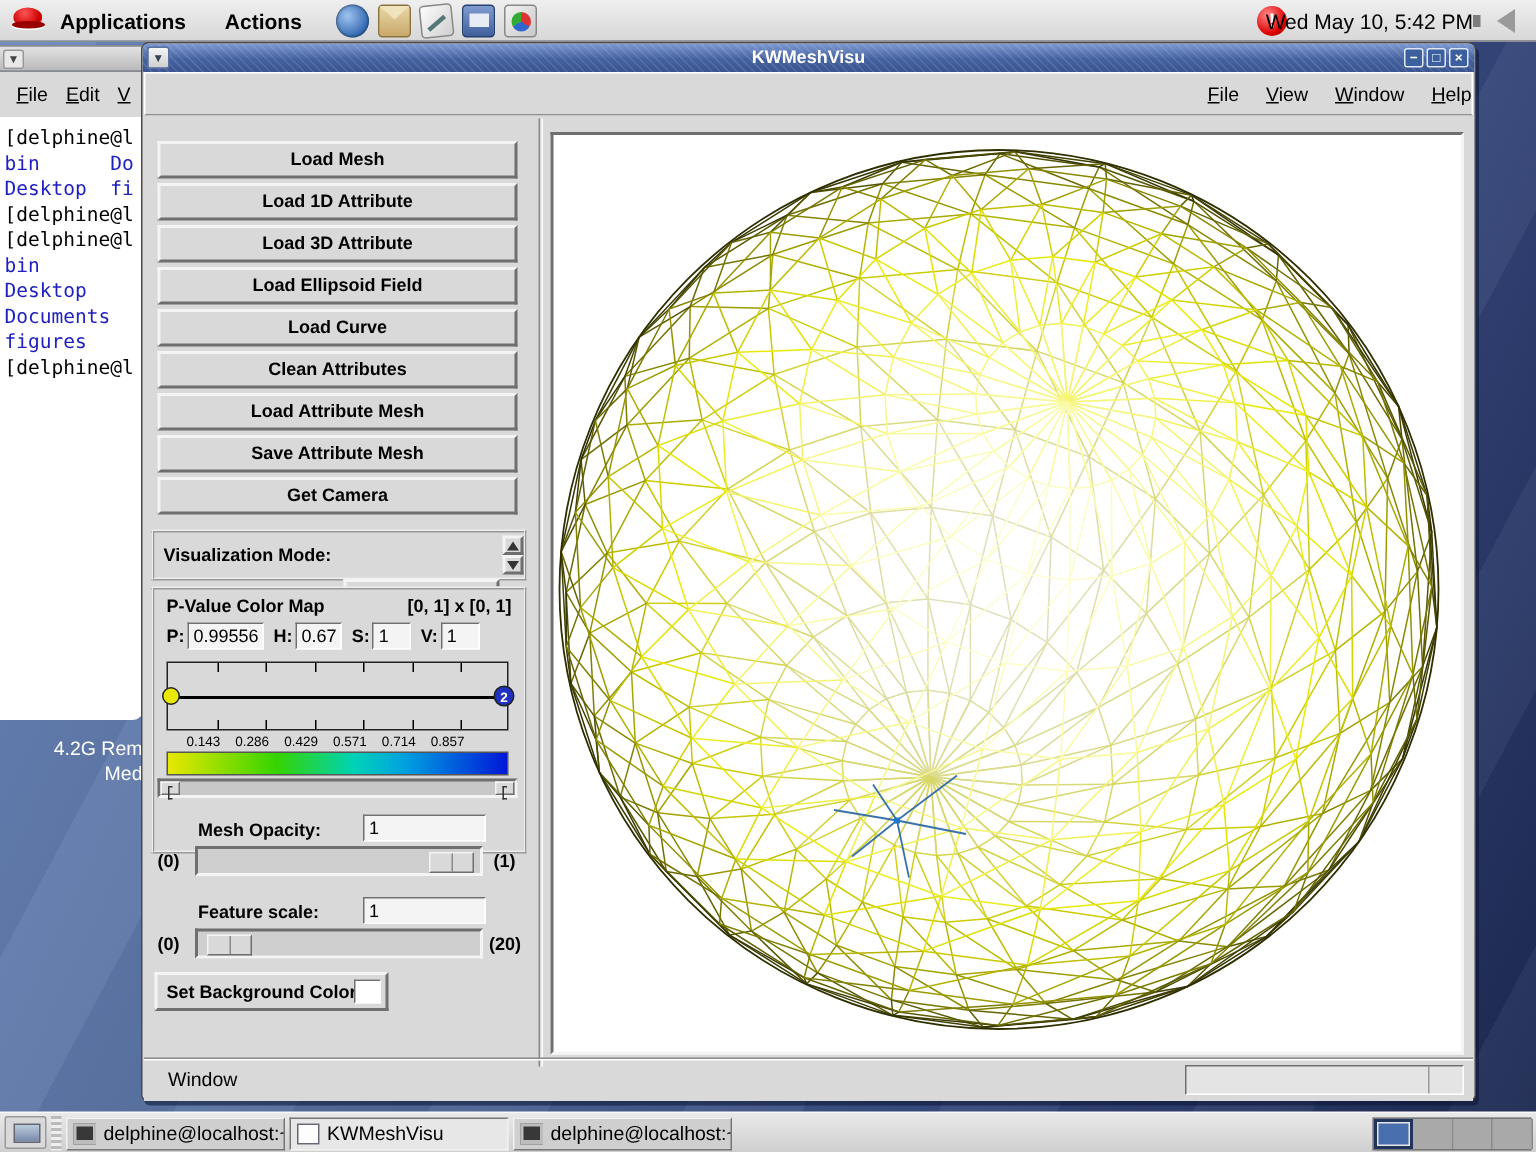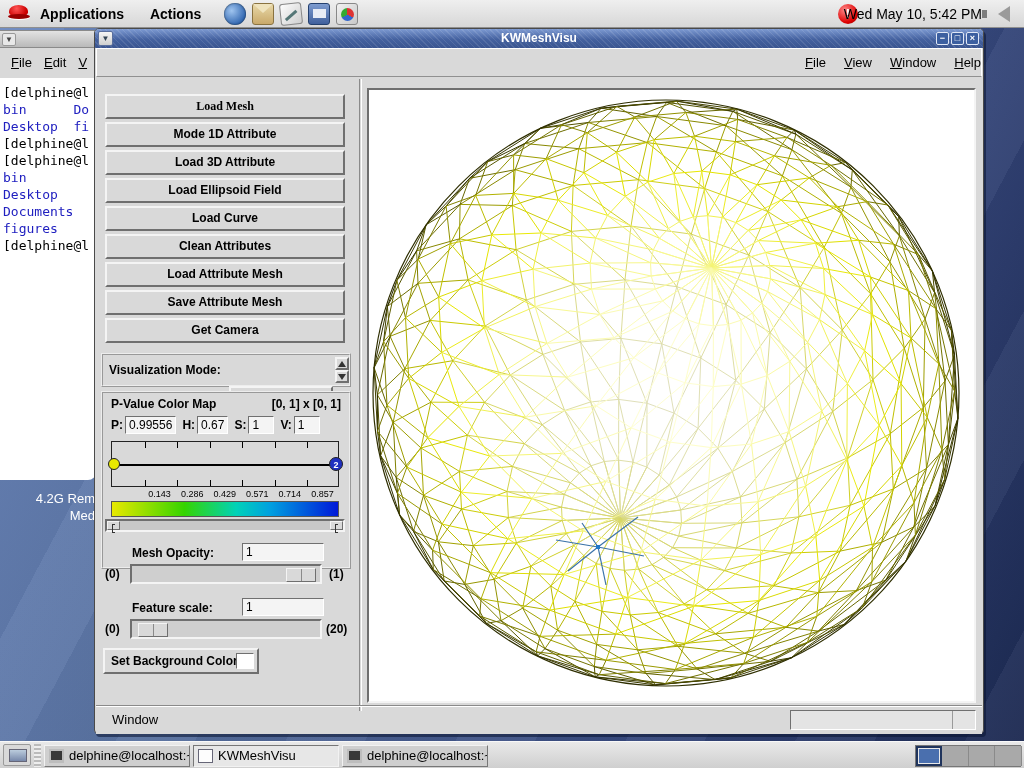--- a/index.html
+++ b/index.html
@@ -140,22 +140,22 @@
     <span>KWMeshVisu</span>
     <div class="abs" id="win-menu-btn">▼</div>
     <div class="abs tb-btn" id="btn-min">−</div>
     <div class="abs tb-btn" id="btn-max">□</div>
     <div class="abs tb-btn" id="btn-close">×</div>
   </div>
   <div class="abs" id="menubar"><span><u>F</u>ile</span><span><u>V</u>iew</span><span><u>W</u>indow</span><span><u>H</u>elp</span></div>
   <div class="abs" id="content">
 
     <div id="btn-stack">
-        <div class="abs tk-btn" style="top: 17px; font-family: Liberation Serif, serif;">Load Mesh</div>
-        <div class="abs tk-btn" style="top: 45px;">Mode 1D Attribute</div>
+        <div class="abs tk-btn" style="top: 17px;">Load Mesh</div>
+        <div class="abs tk-btn" style="top: 45px;">Load 1D Attribute</div>
         <div class="abs tk-btn" style="top: 73px;">Load 3D Attribute</div>
         <div class="abs tk-btn" style="top: 101px;">Load Ellipsoid Field</div>
         <div class="abs tk-btn" style="top: 129px;">Load Curve</div>
         <div class="abs tk-btn" style="top: 157px;">Clean Attributes</div>
         <div class="abs tk-btn" style="top: 185px;">Load Attribute Mesh</div>
         <div class="abs tk-btn" style="top: 213px;">Save Attribute Mesh</div>
         <div class="abs tk-btn" style="top: 241px;">Get Camera</div>
       </div>
 
     <div class="abs frame" style="top:276px;height:34px;">
@@ -186,21 +186,21 @@
           <div class="tick" style="left: 65.1429px; bottom: 0px; height: 6px;"></div>
           <div class="tick" style="left: 97.7143px; top: 0px; height: 6px;"></div>
           <div class="tick" style="left: 97.7143px; bottom: 0px; height: 6px;"></div>
           <div class="tick" style="left: 130.286px; top: 0px; height: 6px;"></div>
           <div class="tick" style="left: 130.286px; bottom: 0px; height: 6px;"></div>
           <div class="tick" style="left: 162.857px; top: 0px; height: 6px;"></div>
           <div class="tick" style="left: 162.857px; bottom: 0px; height: 6px;"></div>
           <div class="tick" style="left: 195.429px; top: 0px; height: 6px;"></div>
           <div class="tick" style="left: 195.429px; bottom: 0px; height: 6px;"></div>
         </div>
-      <div class="abs" id="tick-labels" style="left:24px;top:96px;width:228px;height:10px;">
+      <div class="abs" id="tick-labels" style="left:0;top:96px;width:228px;height:10px;">
           <span class="tick-label" style="left: 32.5714px;">0.143</span>
           <span class="tick-label" style="left: 65.1429px;">0.286</span>
           <span class="tick-label" style="left: 97.7143px;">0.429</span>
           <span class="tick-label" style="left: 130.286px;">0.571</span>
           <span class="tick-label" style="left: 162.857px;">0.714</span>
           <span class="tick-label" style="left: 195.429px;">0.857</span>
         </div>
       <div class="abs" id="grad-bar" style="left: 8px; top: 108px; width: 228px; height: 16px; background: linear-gradient(90deg, rgb(232, 232, 0), rgb(53, 212, 0) 32%, rgb(0, 210, 184) 55%, rgb(0, 160, 224) 70%, rgb(0, 24, 216));"></div>
       <div class="abs sunken" style="left:2px;top:126px;width:240px;height:13px;background:#c8c8c8;">
         <div class="mini-end" style="left:0;"></div>

